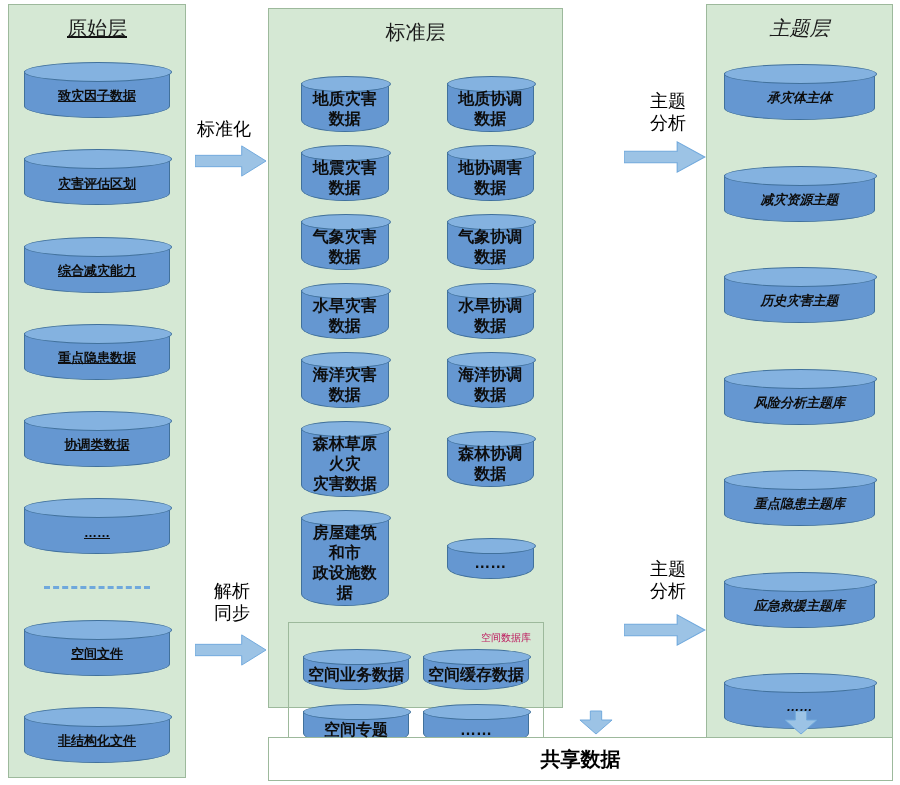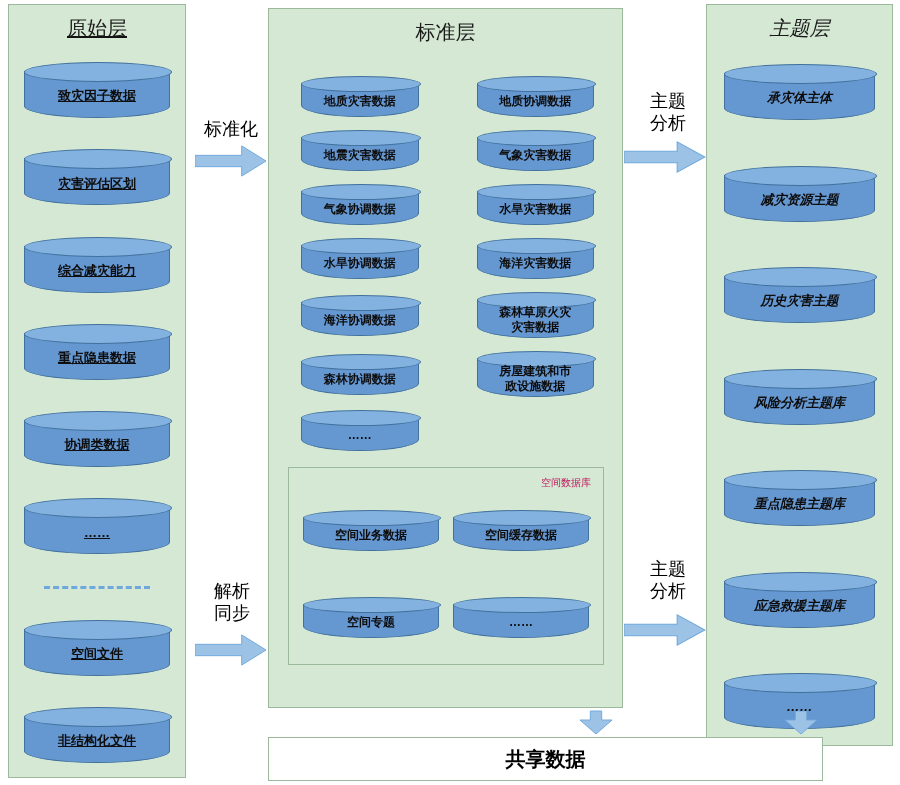--- a/index.html
+++ b/index.html
@@ -14,21 +14,21 @@
     font-family:"Liberation Sans","DejaVu Sans",sans-serif;color:#111;
     overflow:hidden;
   }
   .panel{
     position:absolute;background:var(--panel-bg);border:1px solid var(--panel-border);
     display:flex;flex-direction:column;
   }
   .panel-title{margin:0;padding-top:10px;text-align:center;font-size:20px;font-weight:400;color:#1a1a1a;}
   .left{left:8px;top:4px;width:178px;height:774px;text-decoration:underline;}
   .right-p{left:706px;top:4px;width:187px;height:742px;font-style:italic;}
-  .mid{left:268px;top:8px;width:355px;height:700px;}
+  .mid{left:268px;top:8px;width:295px;height:700px;}
   .stack{flex:1;display:flex;flex-direction:column;justify-content:space-between;}
   .left .stack{padding:20px 15px 14px;}
   .right-p .stack{padding:22px 17px 16px;}
 
   .std-grid{
     display:grid;grid-template-columns:1fr 1fr;column-gap:58px;row-gap:13px;
     padding:30px 28px 0 32px;align-items:center;
   }
   .spatial-box{
     margin:16px 18px 0 19px;height:198px;border:1px solid var(--panel-border);
@@ -51,40 +51,40 @@
     content:"";position:absolute;left:-1px;top:-9px;width:calc(100% + 2px);height:18px;
     background:var(--cyl-top);border:1px solid var(--cyl-border);border-radius:50%;
   }
   .cyl-lg{height:47px;}
   .cyl-sm{min-height:34px;margin-top:7px;}
   .cyl-sm::before{top:-7px;height:14px;}
   .cyl-label{
     position:relative;z-index:1;text-align:center;font-weight:bold;color:#0d0d0d;
     white-space:pre-line;line-height:1.25;padding:7px 4px 2px;font-size:13px;
   }
-  .cyl-sm .cyl-label{font-size:12px;padding:6px 3px 2px;}
+  .cyl-sm .cyl-label{font-size:16px;padding:6px 3px 2px;}
   .dash-sep{height:0;width:72%;align-self:center;border-top:3px dashed var(--dash-color);}
 
   
   .arrow-label{position:absolute;font-size:18px;color:#000;text-align:center;white-space:pre-line;line-height:1.2;}
   .arrow-shape{position:absolute;display:block;}
   .arrow-shape polygon{fill:var(--arrow-fill);stroke:var(--arrow-border);stroke-width:1;}
-  .lab-std{left:192px;top:119px;width:78px;}
+  .lab-std{left:185px;top:119px;width:78px;}
   .pos-std{left:195px;top:144px;width:72px;height:34px;}
   .lab-parse{left:196px;top:581px;width:72px;}
   .pos-parse{left:195px;top:633px;width:72px;height:34px;}
   .lab-theme-top{left:628px;top:91px;width:80px;}
   .pos-theme-top{left:624px;top:140px;width:82px;height:34px;}
   .lab-theme-bot{left:628px;top:559px;width:80px;}
   .pos-theme-bot{left:624px;top:613px;width:82px;height:34px;}
   .pos-down-mid{left:579px;top:710px;width:34px;height:25px;}
   .pos-down-right{left:784px;top:710px;width:34px;height:25px;}
 
   .bottom-bar{
-    position:absolute;left:268px;top:737px;width:555px;height:44px;
+    position:absolute;left:268px;top:737px;width:625px;height:44px;
     background:#ffffff;border:1px solid var(--panel-border);
     display:flex;align-items:center;justify-content:center;
     font-size:20px;font-weight:bold;color:#000;
   }
 </style>
 </head>
 <body>
 
 <section class="panel left">
   <h2 class="panel-title">原始层</h2>
@@ -121,20 +121,23 @@
   <h2 class="panel-title">标准层</h2>
   <div class="std-grid">
       <div class="cyl cyl-sm">
         <div class="cyl-label">地质灾害数据</div>
       </div>
       <div class="cyl cyl-sm">
         <div class="cyl-label">地质协调数据</div>
       </div>
       <div class="cyl cyl-sm">
         <div class="cyl-label">地震灾害数据</div>
+      </div>
+      <div class="cyl cyl-sm">
+        <div class="cyl-label">地协调害数据</div>
       </div>
       <div class="cyl cyl-sm">
         <div class="cyl-label">气象灾害数据</div>
       </div>
       <div class="cyl cyl-sm">
         <div class="cyl-label">气象协调数据</div>
       </div>
       <div class="cyl cyl-sm">
         <div class="cyl-label">水旱灾害数据</div>
       </div>

